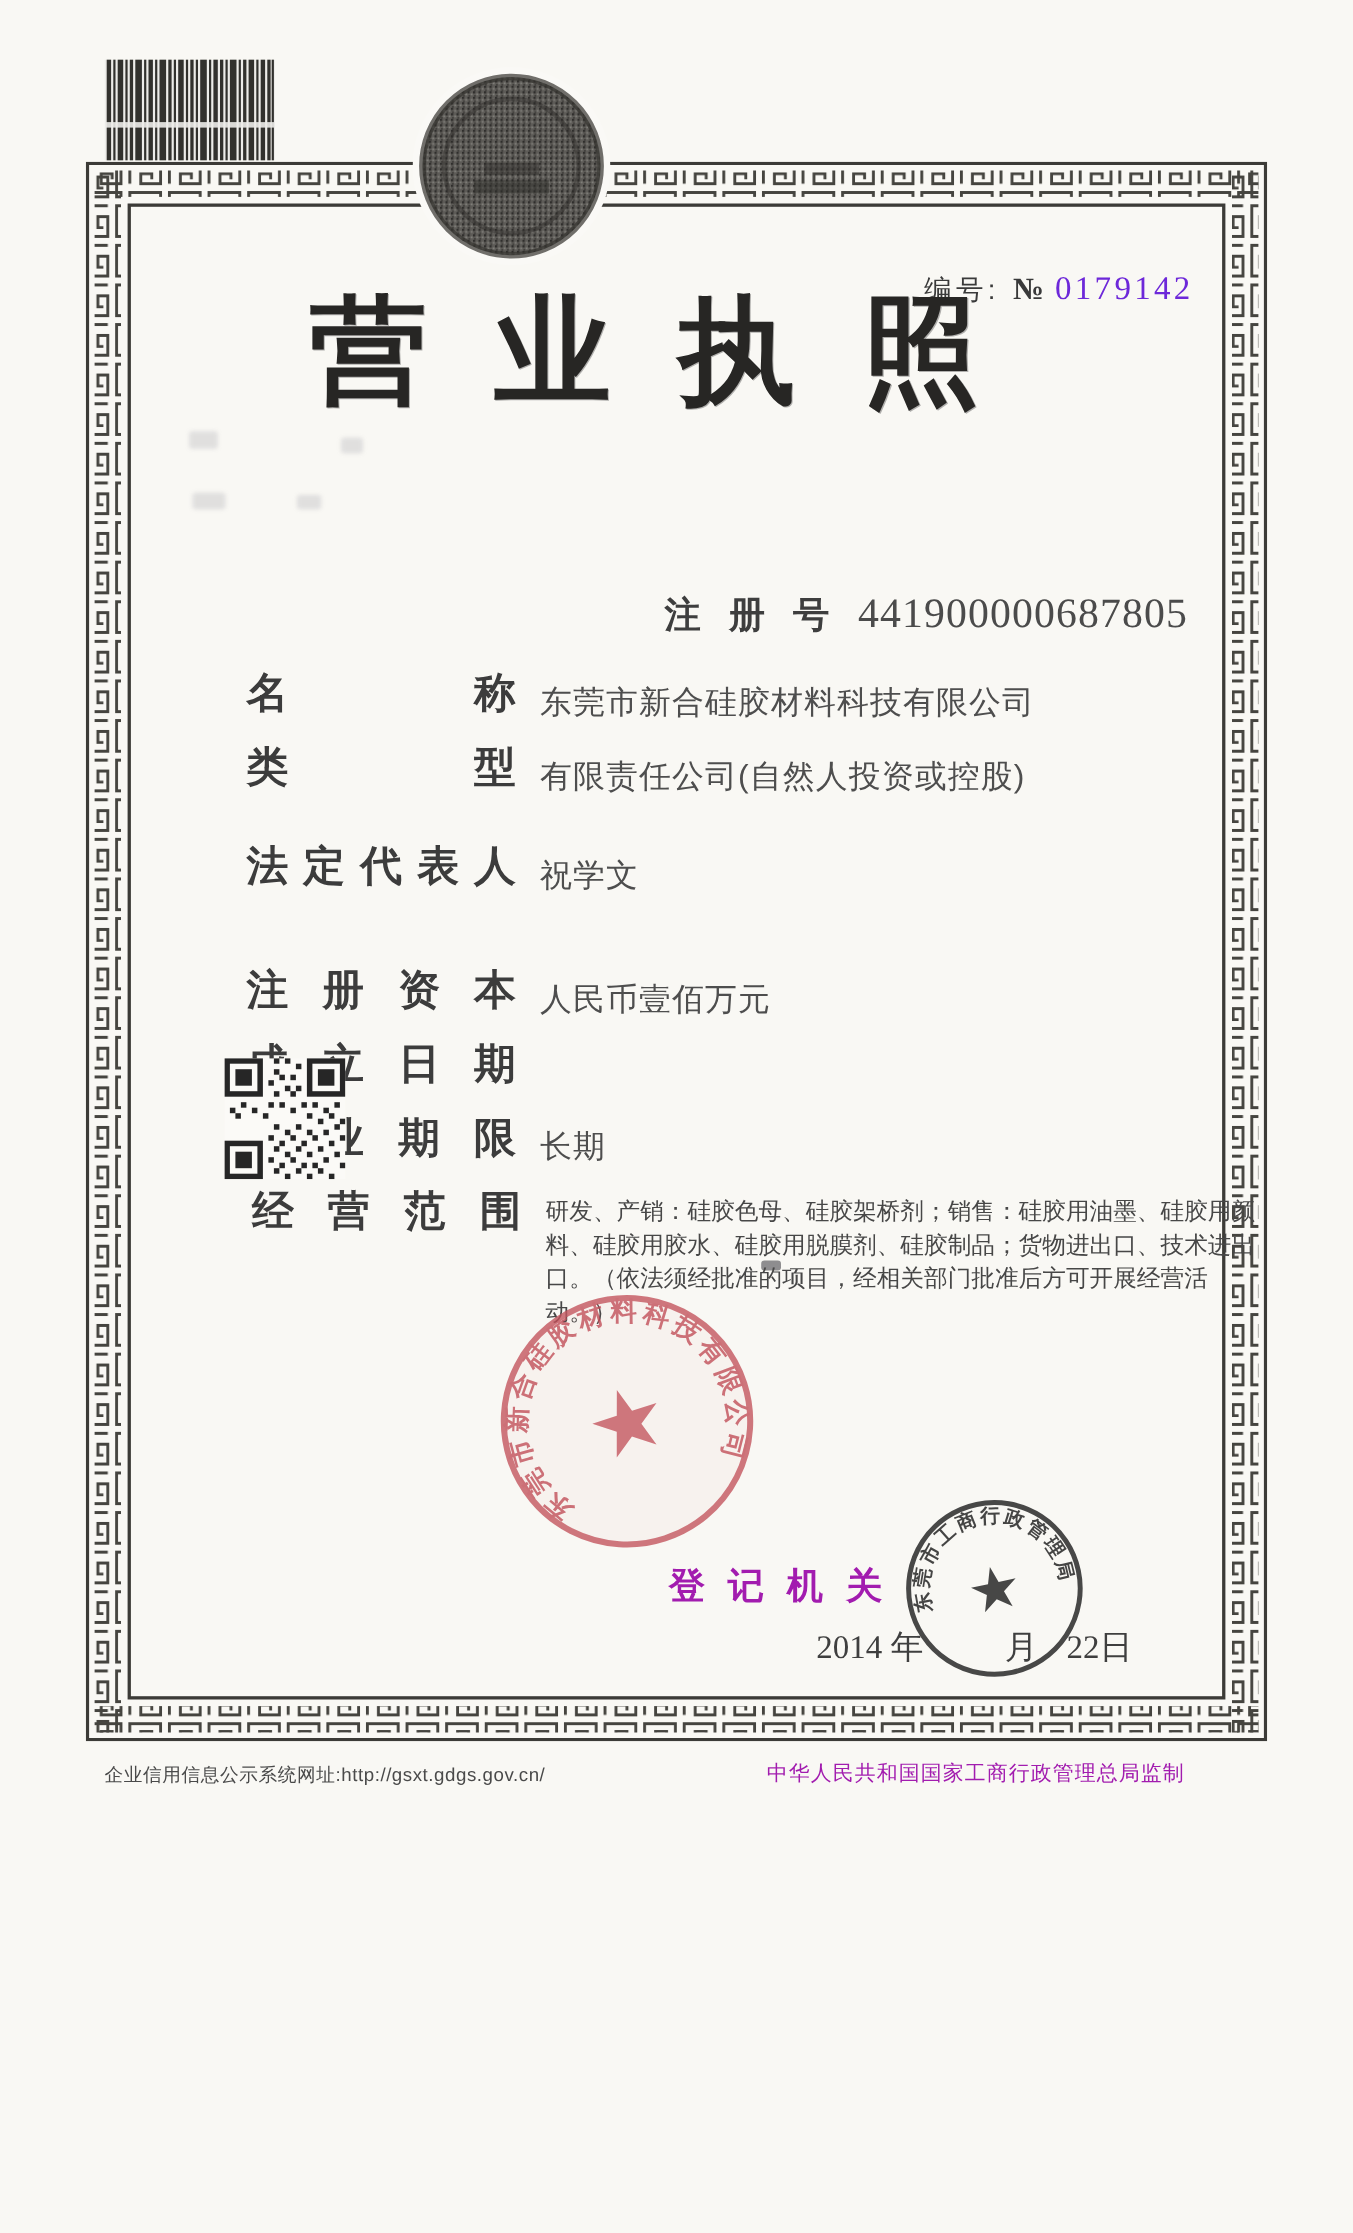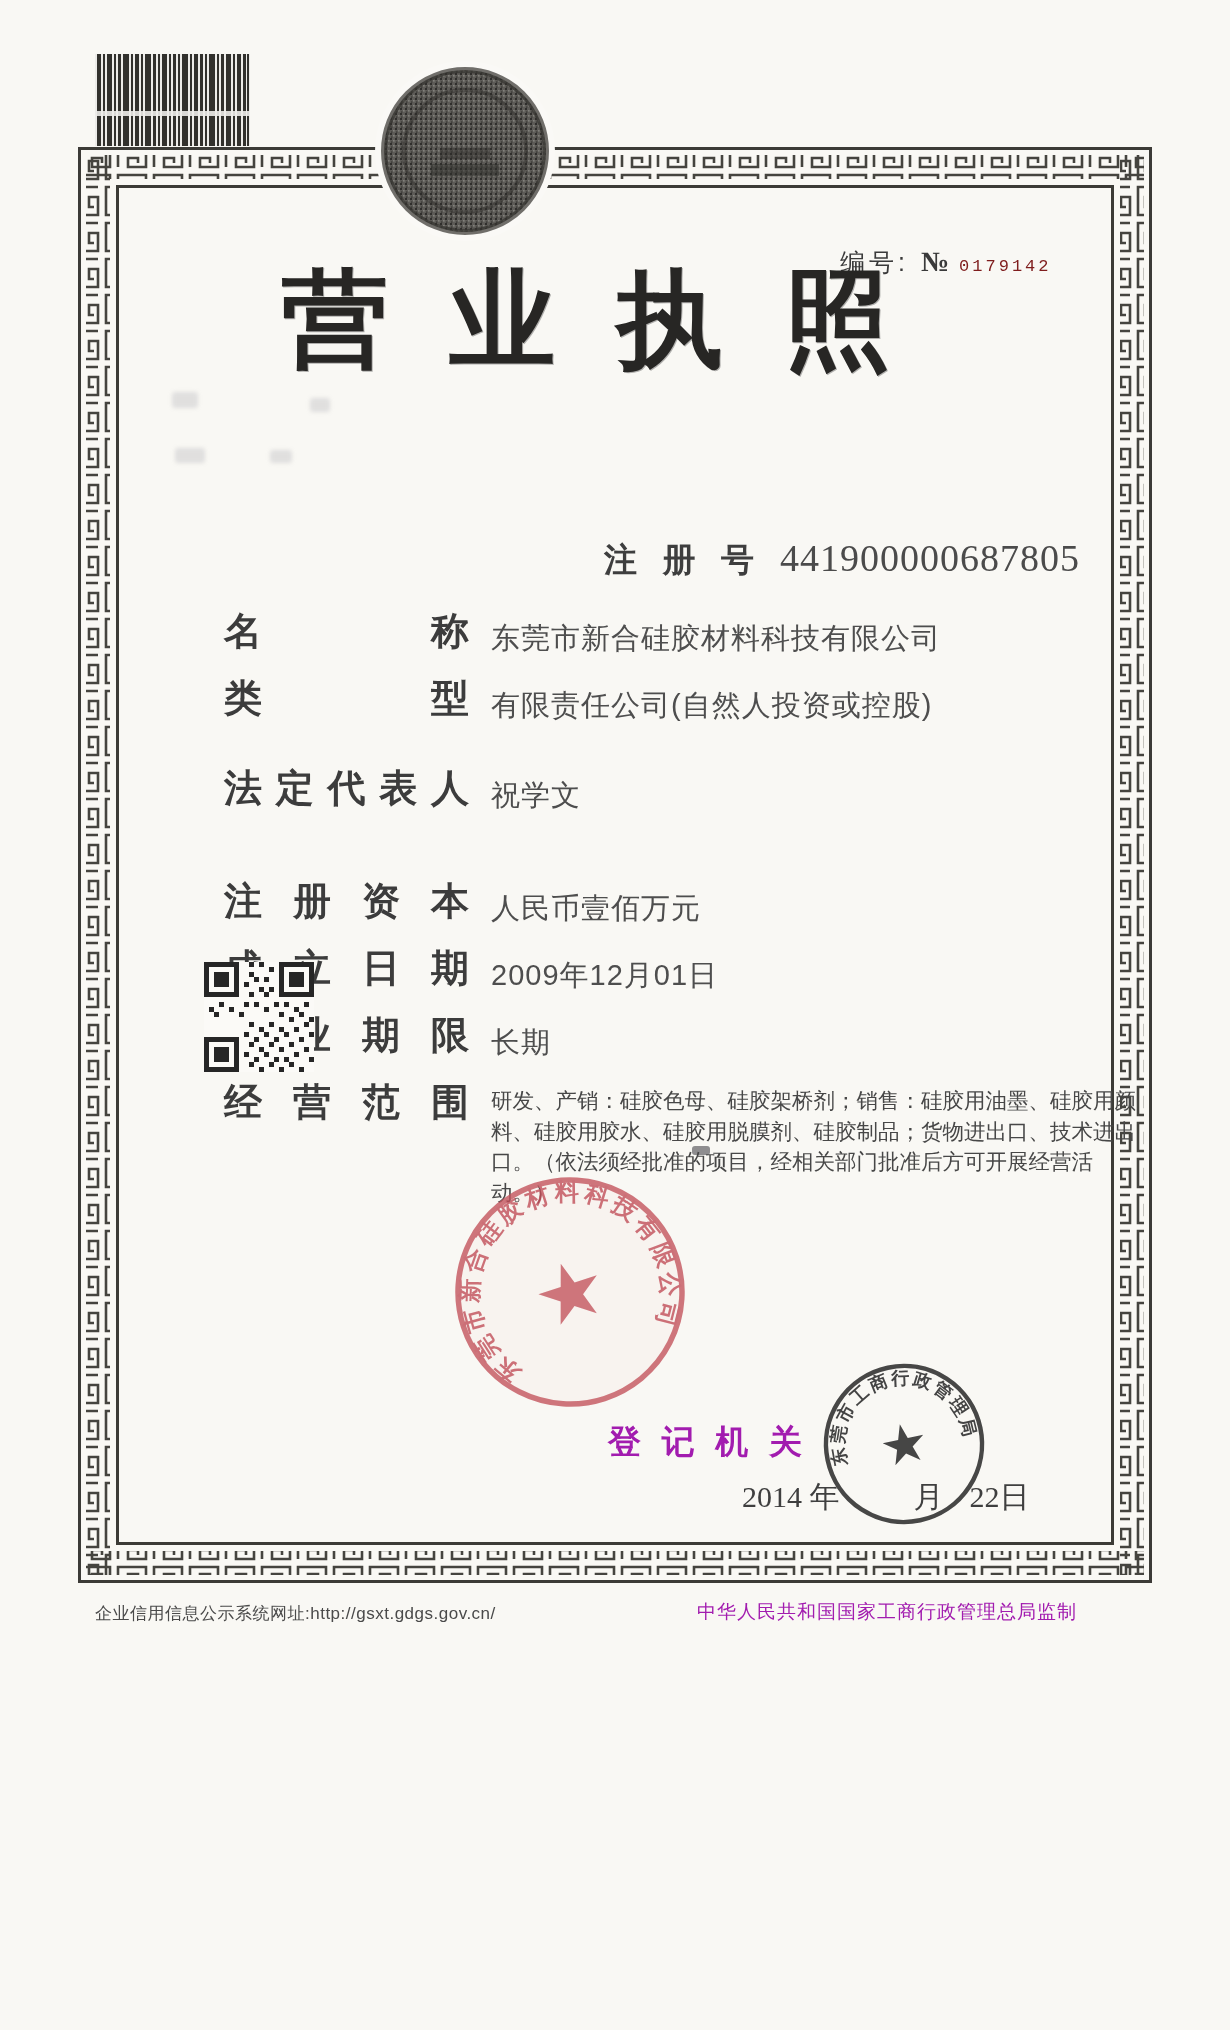--- a/index.html
+++ b/index.html
@@ -6,21 +6,21 @@
   .canvas{
     position:relative;width:1230px;height:2030px;margin:0 auto;
     background:#f9f8f4;overflow:hidden;
     font-family:"Liberation Sans",sans-serif;color:#3c3c3c;
   }
   .abs{position:absolute;}
   
   .serial-row{top:246px;left:840px;display:flex;align-items:baseline;color:#3a3a3a;}
   .serial-label{font-size:25px;letter-spacing:4px;}
   .serial-prefix{font-family:"Liberation Serif",serif;font-weight:700;font-size:28px;margin-left:12px;}
-  .serial-number{font-family:Liberation Mono, monospace;font-size:17px;letter-spacing:3px;margin-left:10px;color:#7f1d1d;}
+  .serial-number{font-family:Liberation Serif, serif;font-size:30px;letter-spacing:3px;margin-left:10px;color:#6d28d9;}
   
   .doc-title{
     top:256px;left:60px;width:1060px;text-align:center;
     font-size:106px;font-weight:900;color:#272624;
     letter-spacing:8px;word-spacing:16px;line-height:1.2;
     text-shadow:1px 1px 0 rgba(40,40,40,.35);
   }
   
   .reg-row{top:536px;left:604px;display:flex;align-items:baseline;}
   .reg-label{display:inline-block;width:150px;font-size:33px;font-weight:600;color:#3e3e3e;
@@ -160,27 +160,26 @@
   <div class="field-row" style="top:769px;">
     <span class="field-label">法定代表人</span>
     <span class="field-value">祝学文</span>
   </div>
   <div class="field-row" style="top:882px;">
     <span class="field-label">注册资本</span>
     <span class="field-value">人民币壹佰万元</span>
   </div>
   <div class="field-row" style="top:949px;">
     <span class="field-label">成立日期</span>
-    <span class="field-value">2009年12月01日</span>
   </div>
   <div class="field-row" style="top:1016px;">
     <span class="field-label">营业期限</span>
     <span class="field-value">长期</span>
   </div>
-  <div class="field-row" style="top:1083px;">
+  <div class="field-row" style="top:1083px;justify-content:flex-end;">
     <span class="field-label">经营范围</span>
     <span class="field-value scope">研发、产销：硅胶色母、硅胶架桥剂；销售：硅胶用油墨、硅胶用颜料、硅胶用胶水、硅胶用脱膜剂、硅胶制品；货物进出口、技术进出口。（依法须经批准的项目，经相关部门批准后方可开展经营活动。）</span>
   </div>
 
   <svg class="abs qr" width="110" height="110">
     <rect width="110" height="110" fill="#fbfaf7"></rect>
     <g fill="#262626">
 
       <rect x="0" y="0" width="35" height="35"></rect>
         <rect x="5" y="5" width="25" height="25" fill="#fbfaf7"></rect>

